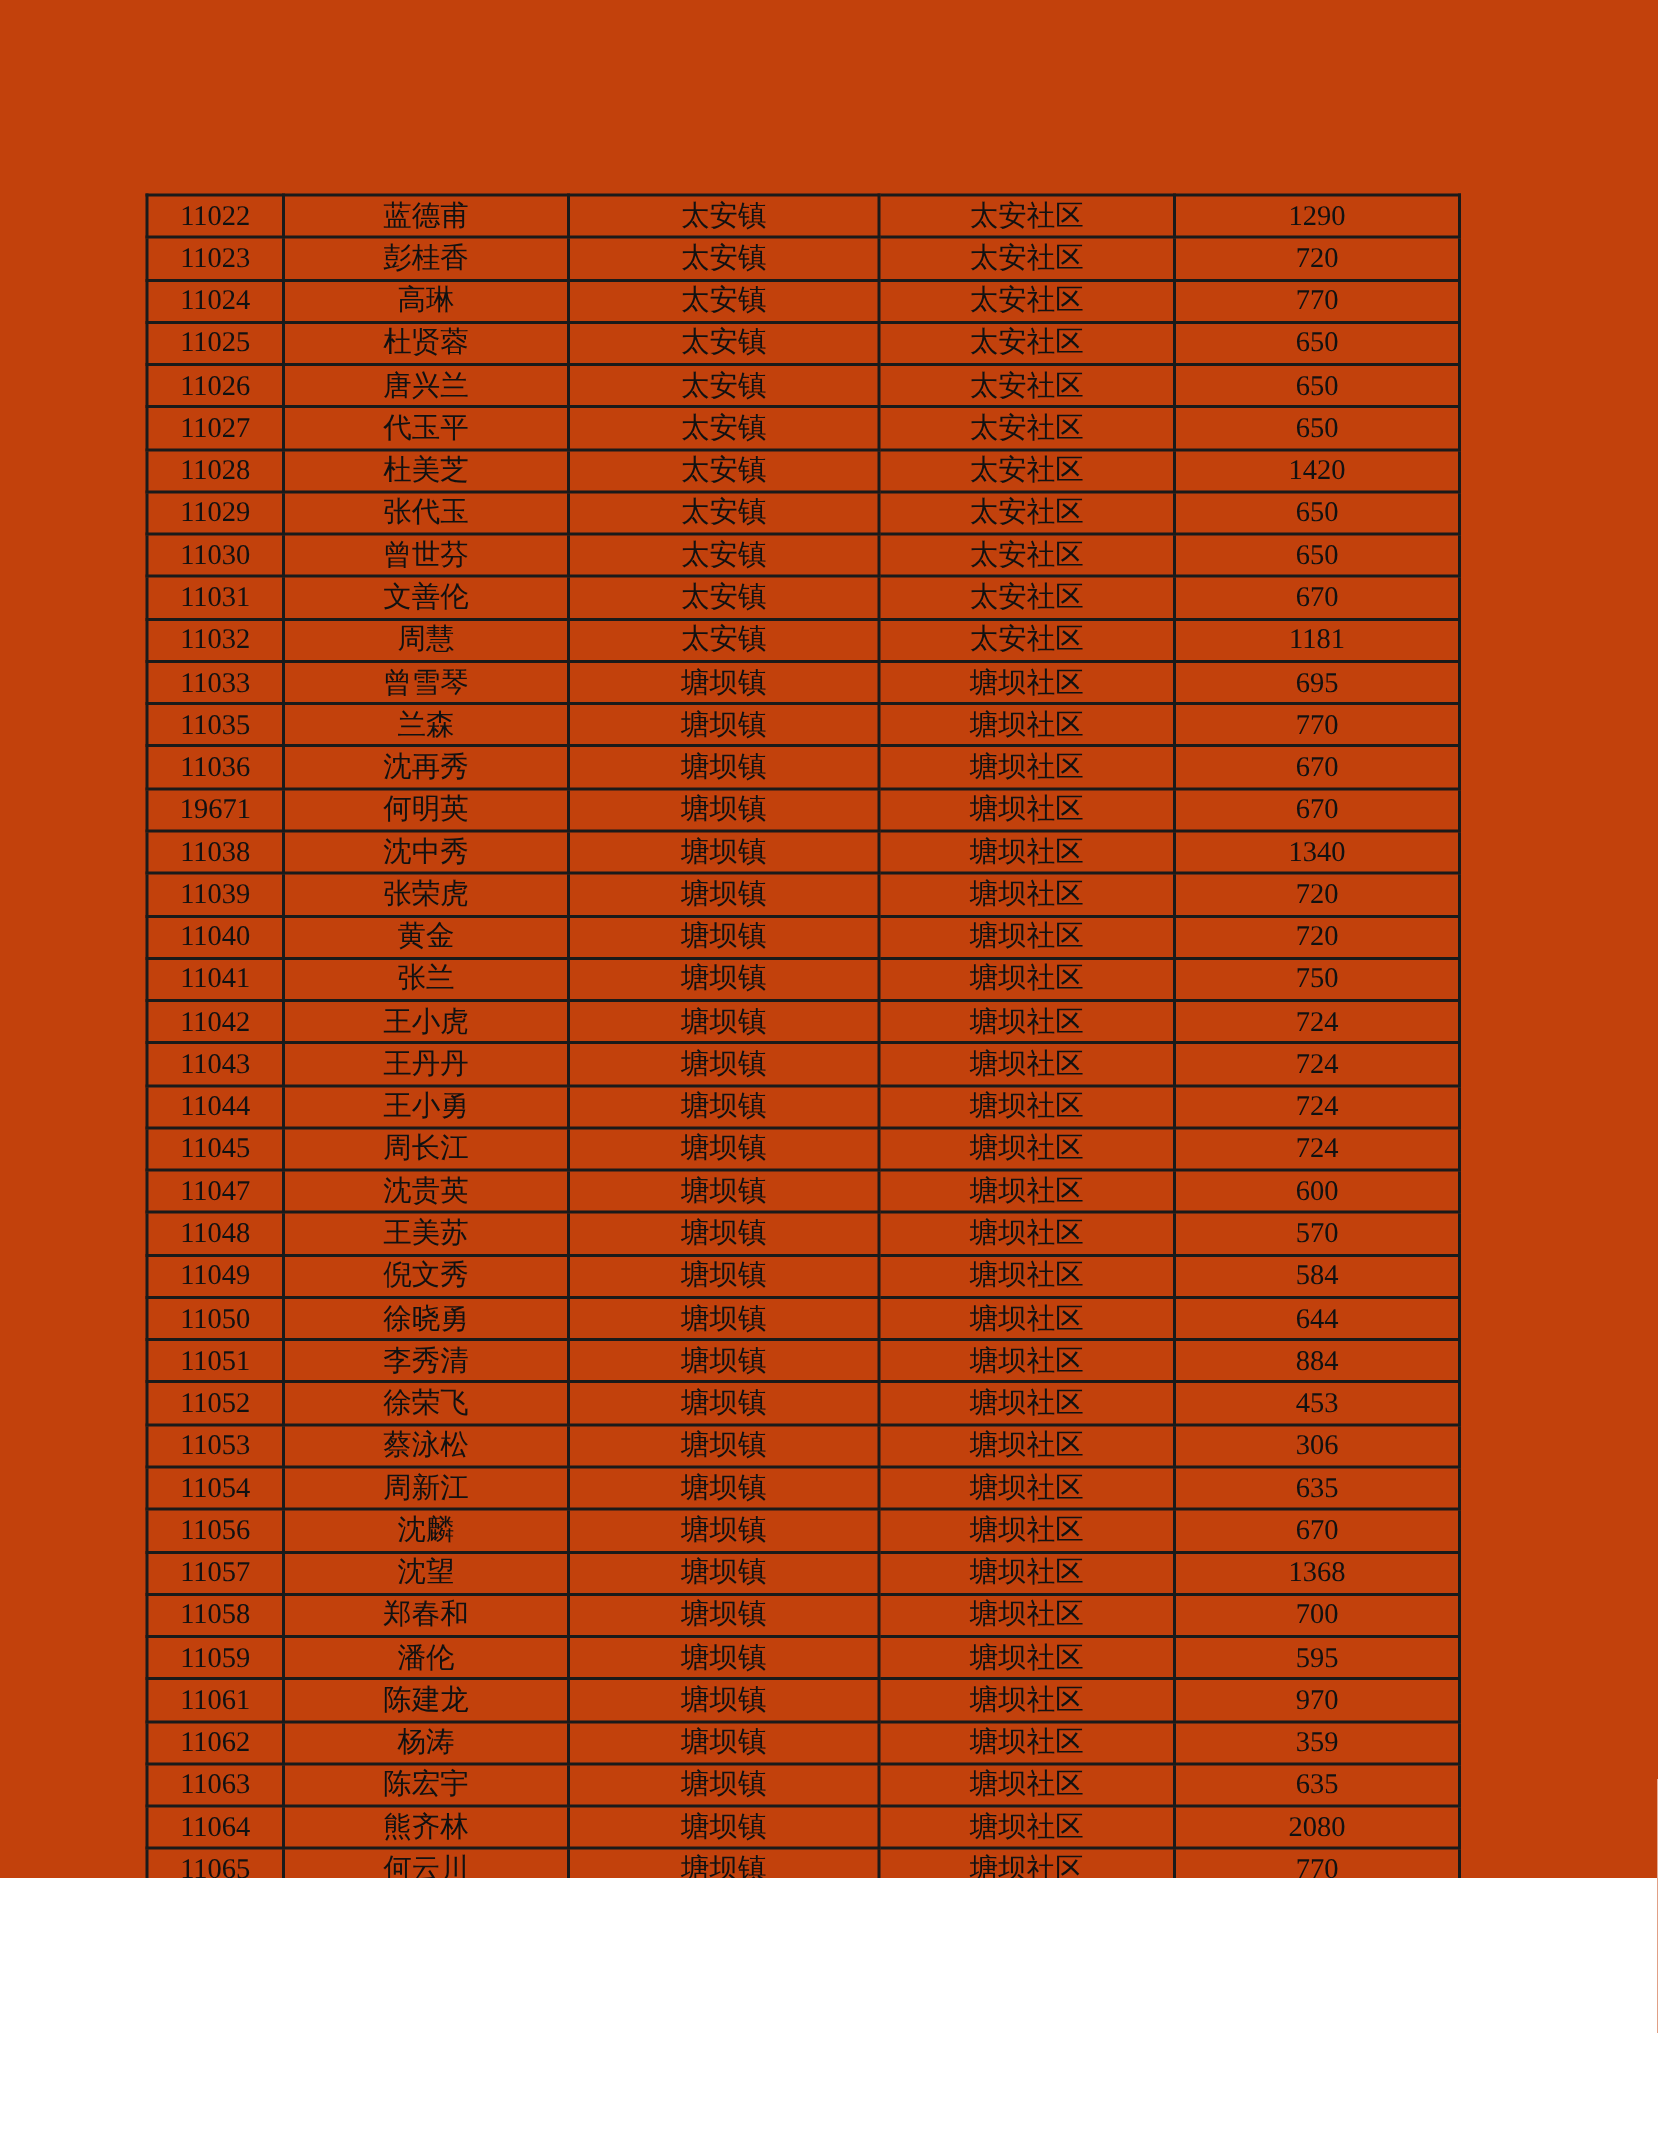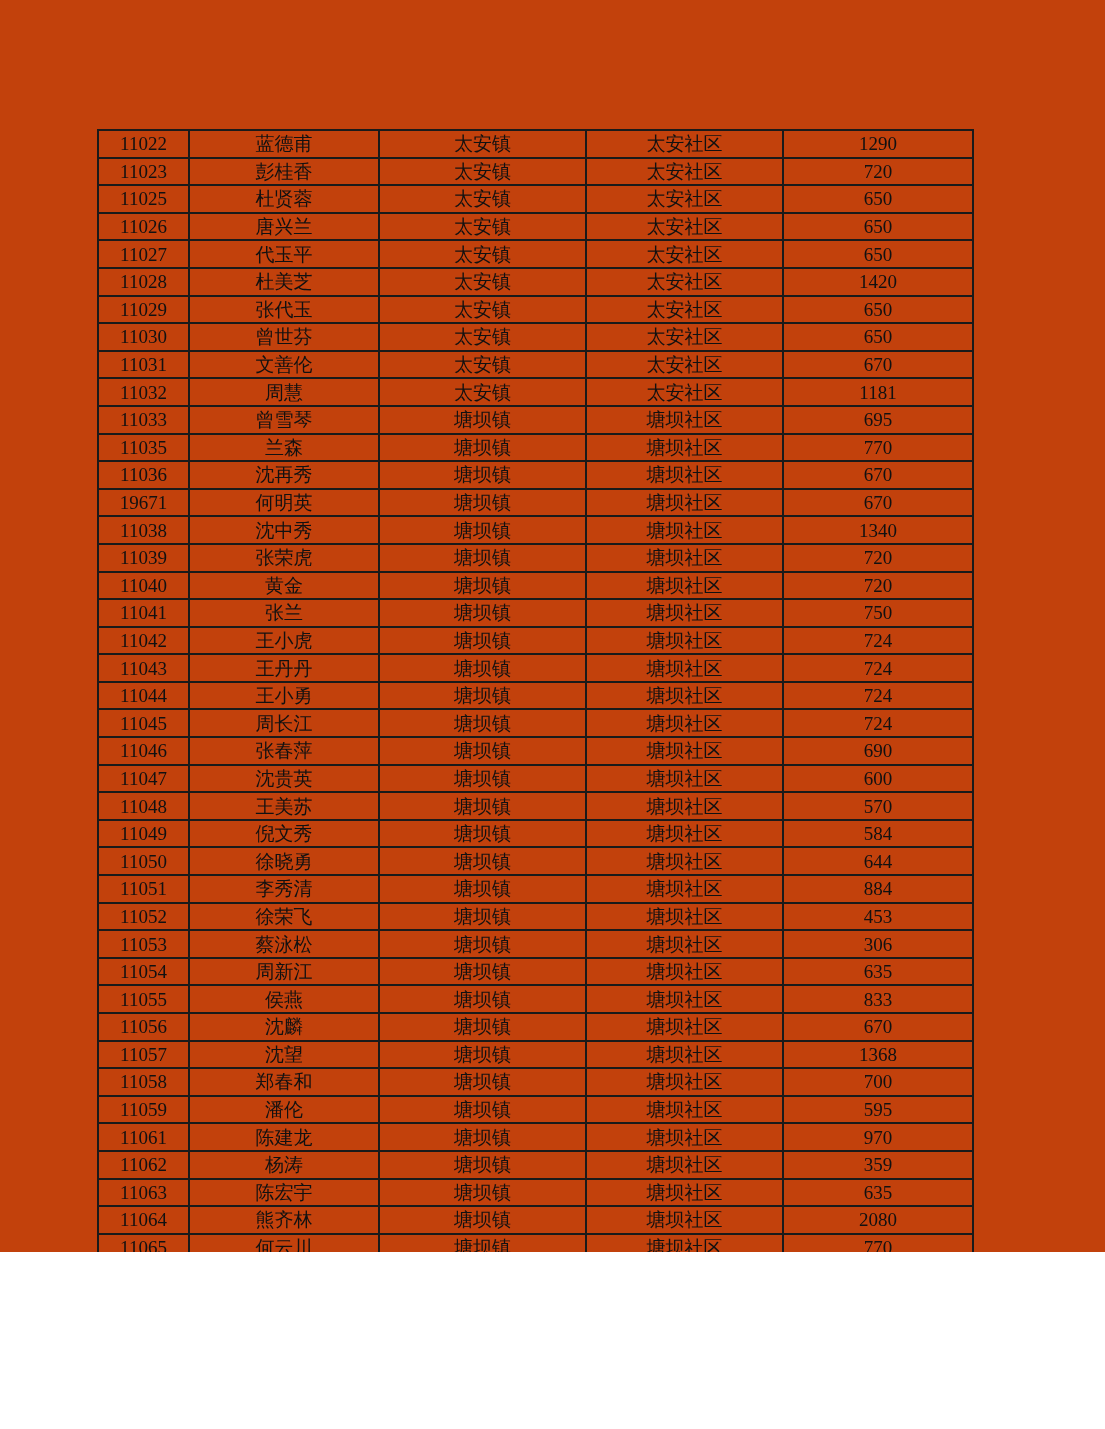--- a/index.html
+++ b/index.html
@@ -62,20 +62,27 @@
           <td>1290</td>
         </tr>
         <tr>
           <td>11023</td>
           <td>彭桂香</td>
           <td>太安镇</td>
           <td>太安社区</td>
           <td>720</td>
         </tr>
         <tr>
+          <td>11024</td>
+          <td>高琳</td>
+          <td>太安镇</td>
+          <td>太安社区</td>
+          <td>770</td>
+        </tr>
+        <tr>
           <td>11025</td>
           <td>杜贤蓉</td>
           <td>太安镇</td>
           <td>太安社区</td>
           <td>650</td>
         </tr>
         <tr>
           <td>11026</td>
           <td>唐兴兰</td>
           <td>太安镇</td>
@@ -202,27 +209,20 @@
           <td>724</td>
         </tr>
         <tr>
           <td>11045</td>
           <td>周长江</td>
           <td>塘坝镇</td>
           <td>塘坝社区</td>
           <td>724</td>
         </tr>
         <tr>
-          <td>11046</td>
-          <td>张春萍</td>
-          <td>塘坝镇</td>
-          <td>塘坝社区</td>
-          <td>690</td>
-        </tr>
-        <tr>
           <td>11047</td>
           <td>沈贵英</td>
           <td>塘坝镇</td>
           <td>塘坝社区</td>
           <td>600</td>
         </tr>
         <tr>
           <td>11048</td>
           <td>王美苏</td>
           <td>塘坝镇</td>
@@ -263,27 +263,20 @@
           <td>塘坝镇</td>
           <td>塘坝社区</td>
           <td>306</td>
         </tr>
         <tr>
           <td>11054</td>
           <td>周新江</td>
           <td>塘坝镇</td>
           <td>塘坝社区</td>
           <td>635</td>
-        </tr>
-        <tr>
-          <td>11055</td>
-          <td>侯燕</td>
-          <td>塘坝镇</td>
-          <td>塘坝社区</td>
-          <td>833</td>
         </tr>
         <tr>
           <td>11056</td>
           <td>沈麟</td>
           <td>塘坝镇</td>
           <td>塘坝社区</td>
           <td>670</td>
         </tr>
         <tr>
           <td>11057</td>

